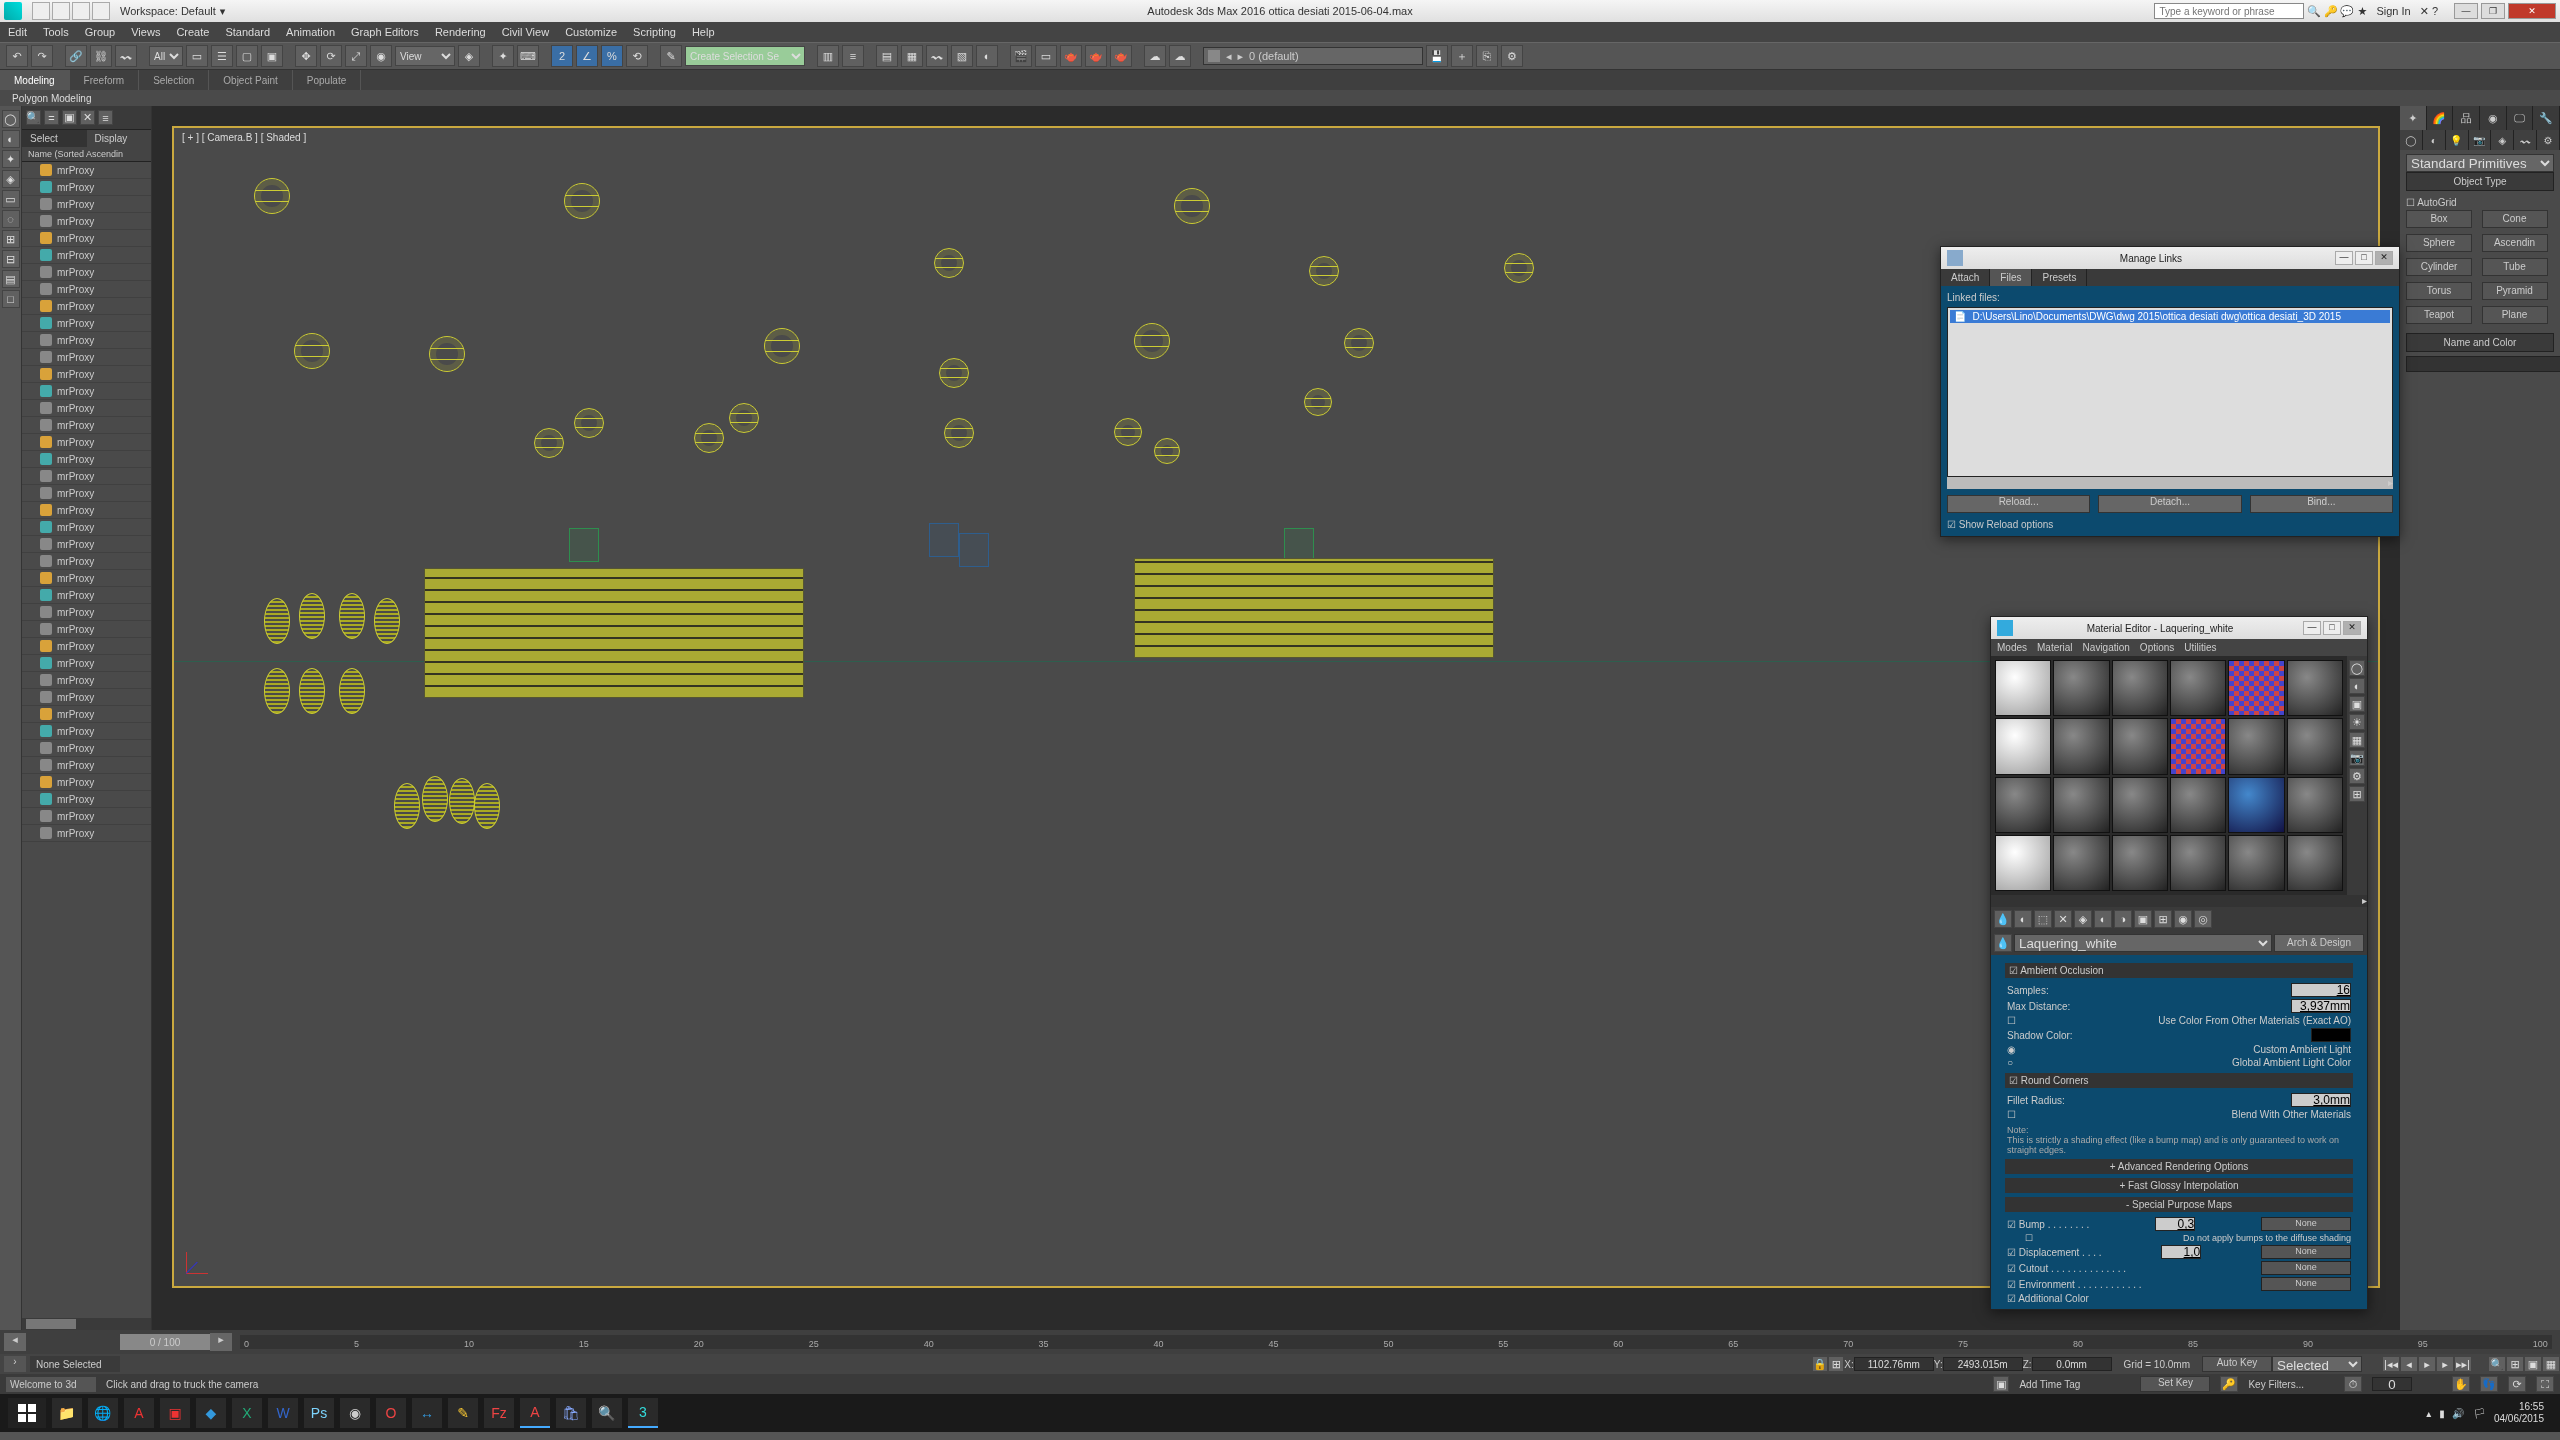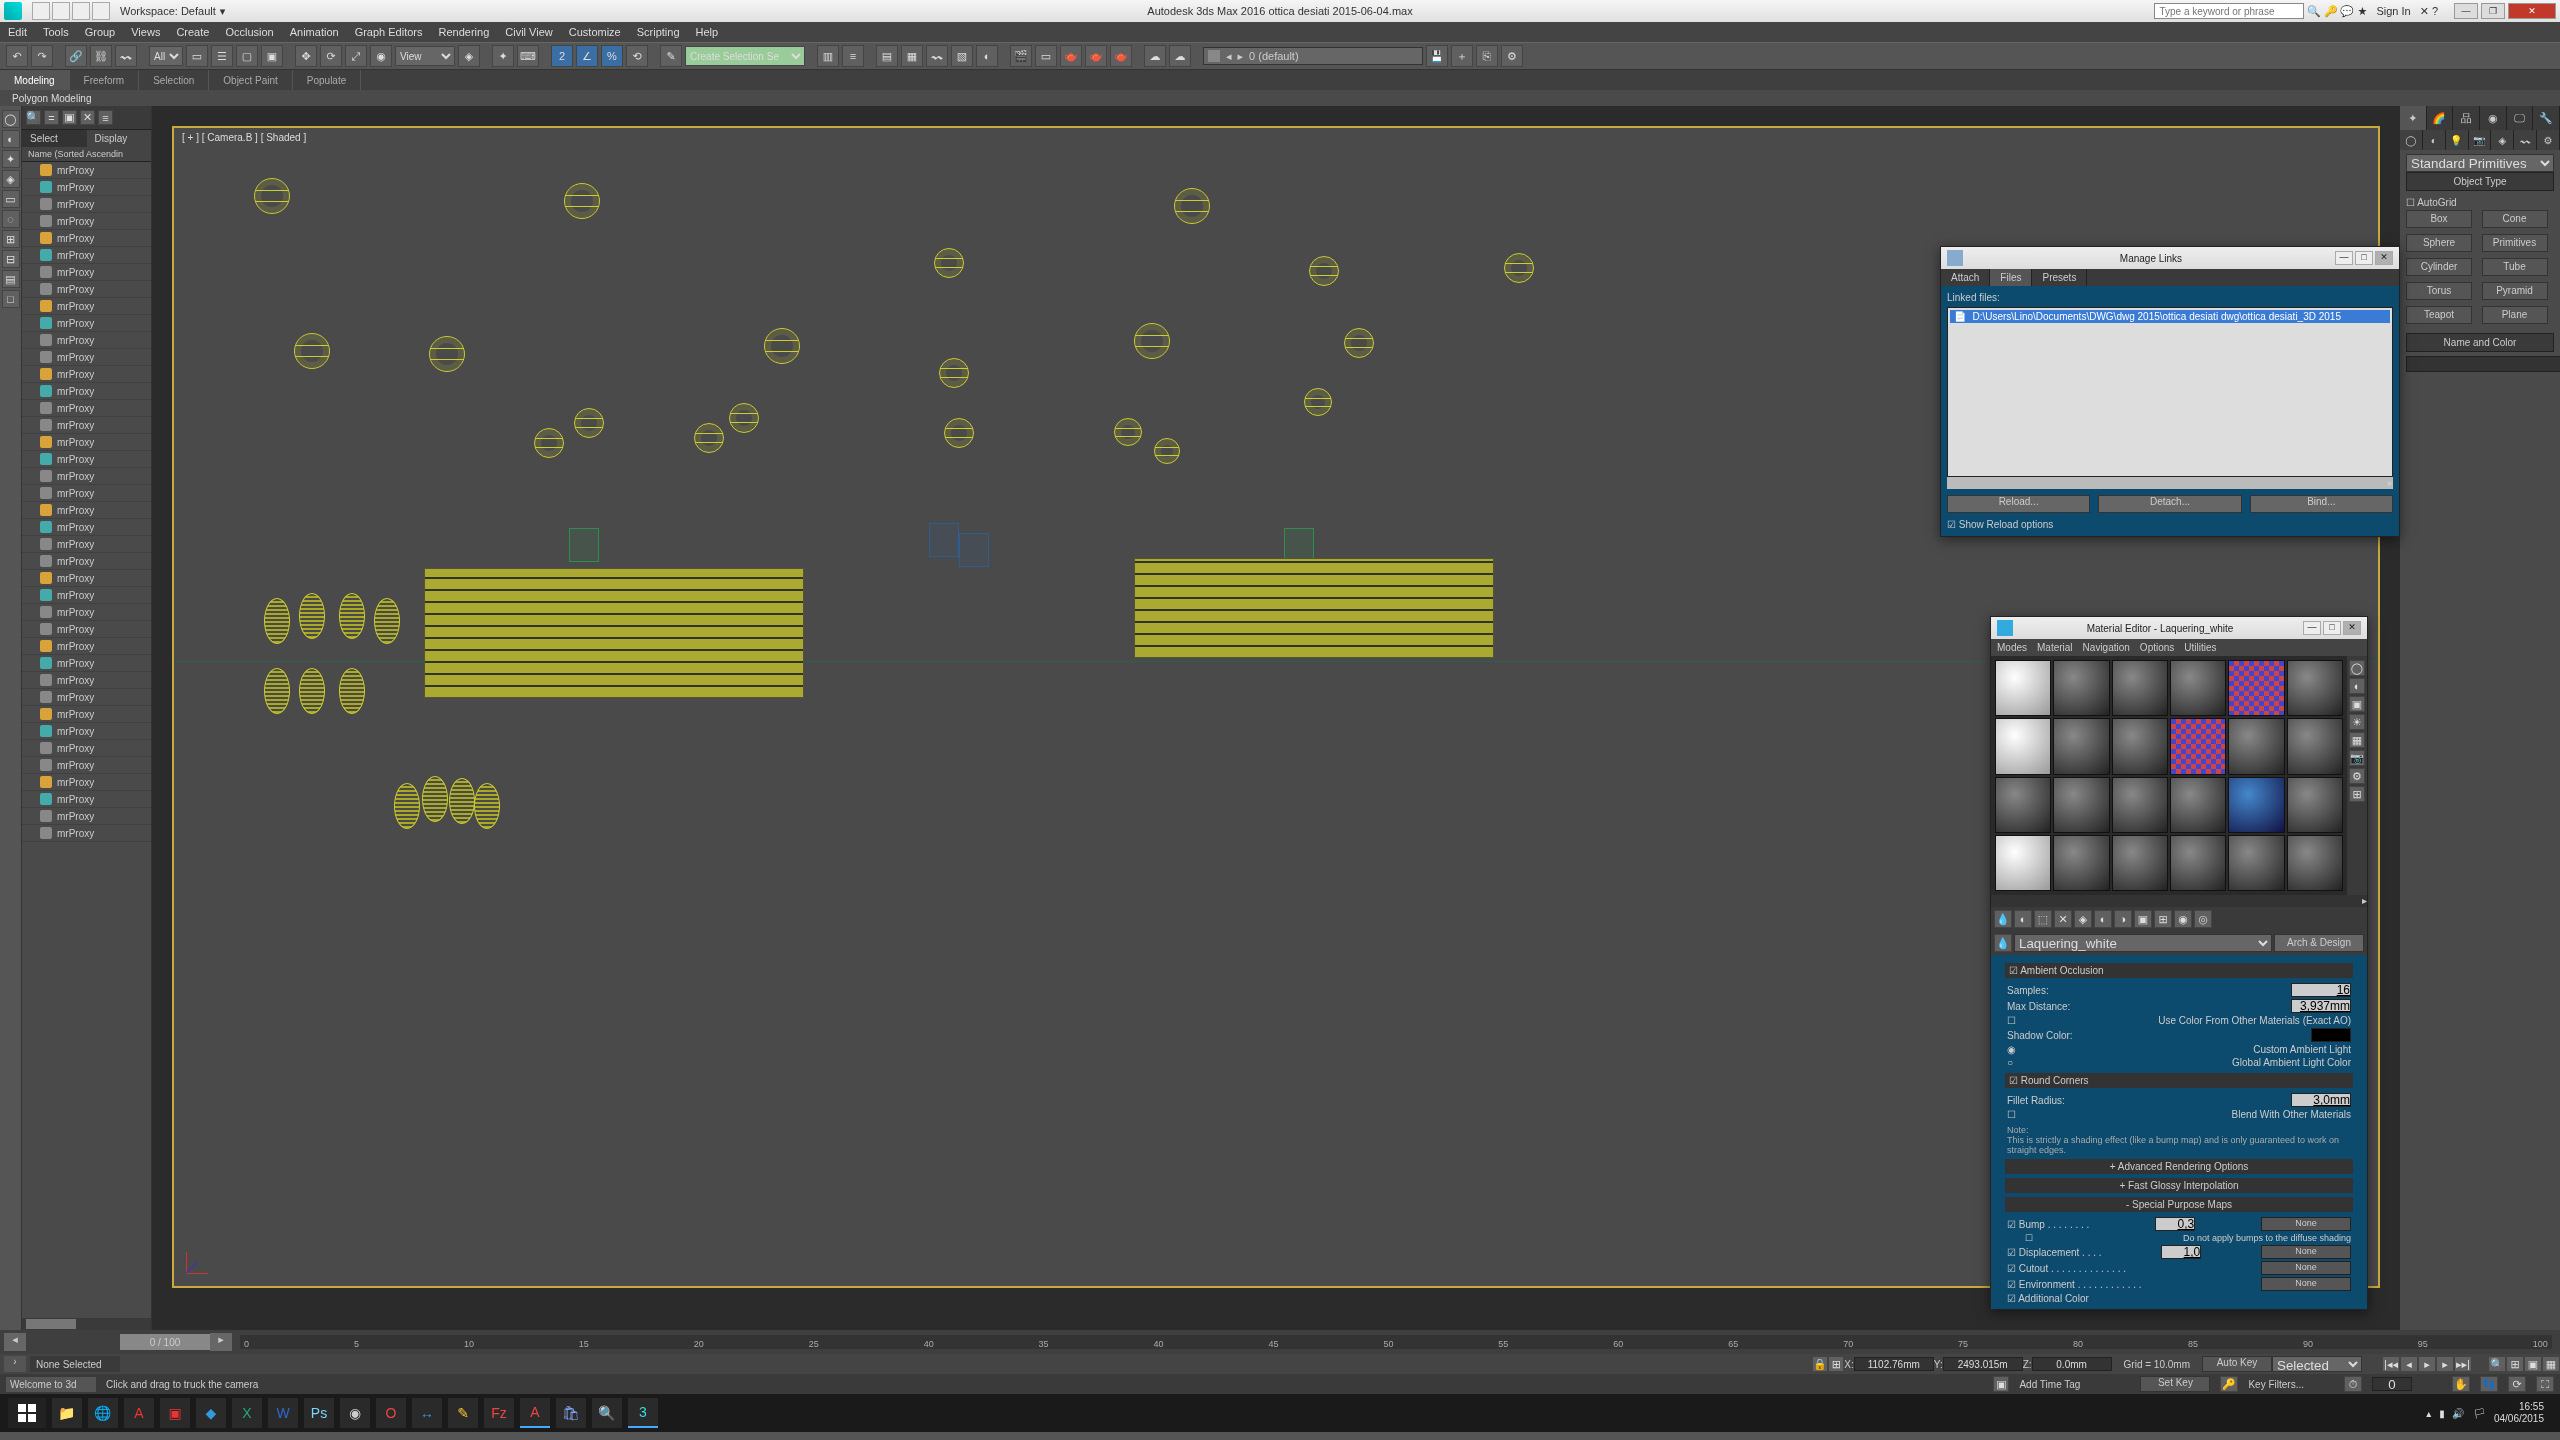--- a/index.html
+++ b/index.html
@@ -160,21 +160,21 @@
     <div class="winbtn close">✕</div>
   </div>
 </div>
 
 <div class="menubar">
   <span>Edit</span>
   <span>Tools</span>
   <span>Group</span>
   <span>Views</span>
   <span>Create</span>
-  <span>Occlusion</span>
+  <span>Standard</span>
   <span>Animation</span>
   <span>Graph Editors</span>
   <span>Rendering</span>
   <span>Civil View</span>
   <span>Customize</span>
   <span>Scripting</span>
   <span>Help</span>
 </div>
 
 <div class="toolbar">
@@ -515,21 +515,21 @@
       <div class="t">⚙</div>
     </div>
     <div class="section">
       <select style="width:100%;height:18px;background:#666;color:#ddd;border:1px solid #333"><option>Standard Primitives</option></select>
       <div class="rollout-head">Object Type</div>
       <div class="chk">☐ <span>AutoGrid</span></div>
       <div style="display:grid;grid-template-columns:1fr 1fr;gap:3px;">
         <div class="btn">Box</div>
         <div class="btn">Cone</div>
         <div class="btn">Sphere</div>
-        <div class="btn">Primitives</div>
+        <div class="btn">Ascendin</div>
         <div class="btn">Cylinder</div>
         <div class="btn">Tube</div>
         <div class="btn">Torus</div>
         <div class="btn">Pyramid</div>
         <div class="btn">Teapot</div>
         <div class="btn">Plane</div>
       </div>
       <div class="rollout-head" style="margin-top:6px">Name and Color</div>
       <div style="display:flex;gap:4px;">
         <input style="flex: 1 1 0%; height: 16px; background: rgb(51, 51, 51); border: 1px solid rgb(34, 34, 34); color: rgb(221, 221, 221);">

